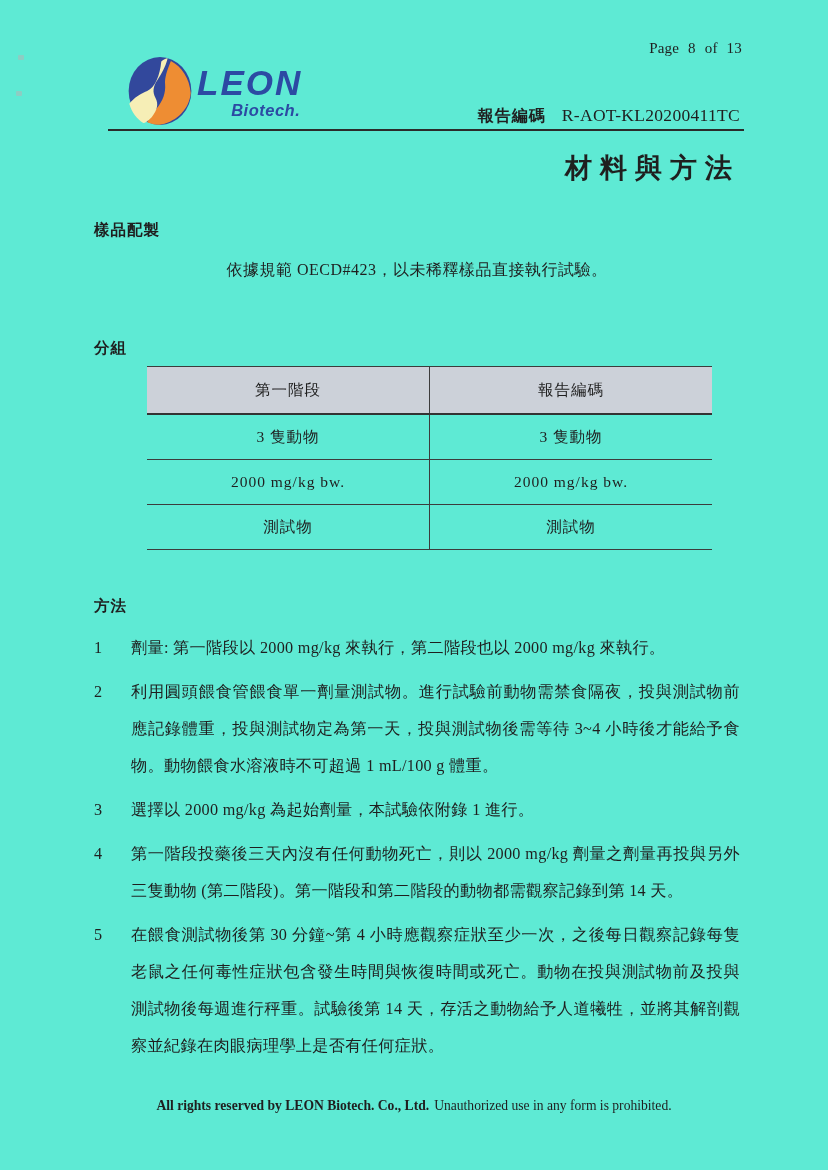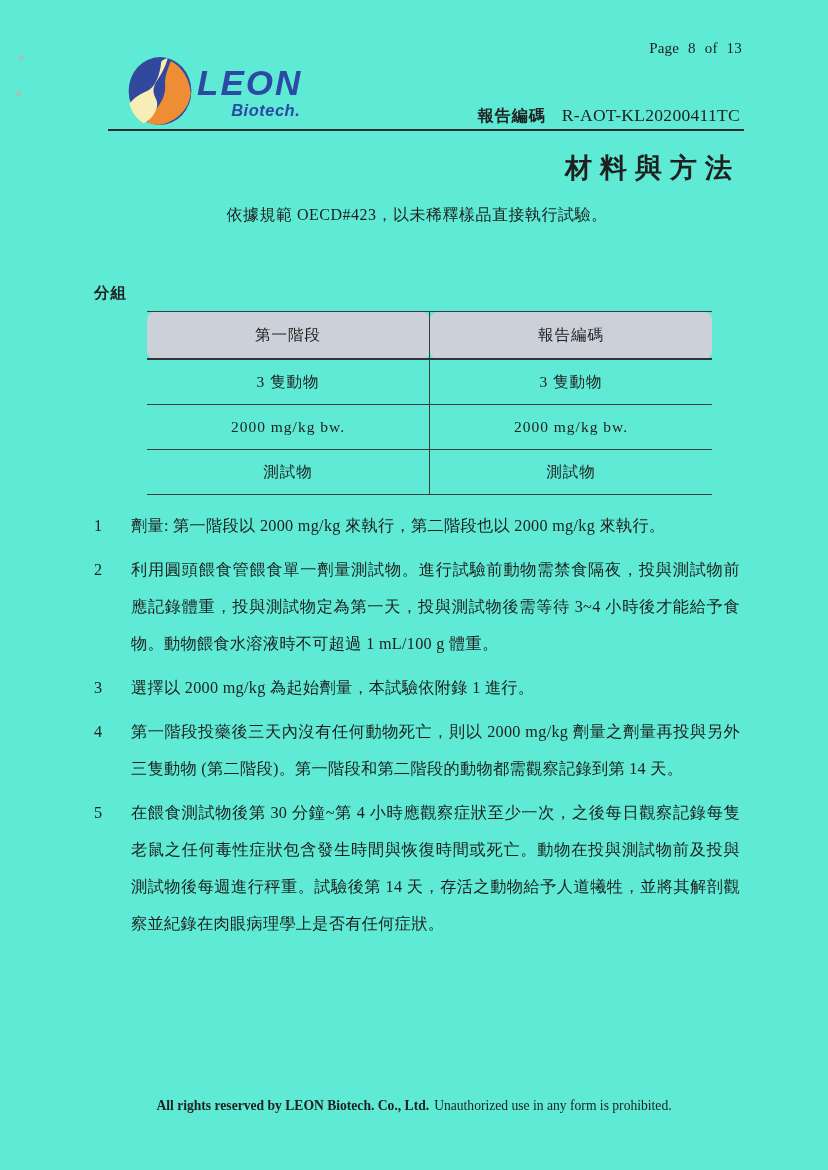--- a/index.html
+++ b/index.html
@@ -35,21 +35,21 @@
 
   .sec-heading { font-size:15.5px; font-weight:bold; letter-spacing:1px; }
   .h-sample { margin-top:34px; }
   .para-sample { margin-top:19px; font-size:16px; letter-spacing:.5px;text-align:center; }
 
   .h-group { margin-top:57px; }
 
   table.group-table { border-collapse:collapse; margin-top:7px; margin-left:53px; width:565px;
     border-top:1.6px solid #3c3c3c; border-bottom:1.6px solid #3c3c3c; }
   table.group-table th, table.group-table td {
-    width:50%; text-align:center; font-weight:normal; font-size:15.5px; letter-spacing:1px;border-radius:8px; }
+    width:50%; text-align:center; font-weight:normal; font-size:15.5px; letter-spacing:1px; }
   table.group-table th { height:44px; background:#ccd1d9; border-bottom:2.2px solid #333; }
   table.group-table td { height:42px; border-bottom:1.6px solid #3c3c3c; }
   table.group-table tr :first-child { border-right:1.6px solid #3c3c3c; }
   table.group-table tr:last-child td { border-bottom:none; }
 
   .h-method { margin-top:46px; }
   .method-list { margin-top:13px; }
   .m-item { display:flex; margin-bottom:7px; font-size:16.2px; line-height:37px; }
   .m-num { width:37px; flex:none; }
   .m-text { flex:1; text-align:justify; letter-spacing:.3px; }
@@ -87,20 +87,21 @@
   <div class="report-code">
     <span class="rc-label">報告編碼</span><span class="rc-value">R-AOT-KL20200411TC</span>
   </div>
 
   <div class="rule"></div>
 
   <div class="content">
 
     <h1 class="doc-title">材料與方法</h1>
 
+    <div class="sec-heading h-sample">樣品配製</div>
     <div class="para-sample">依據規範 OECD#423，以未稀釋樣品直接執行試驗。</div>
 
     <div class="sec-heading h-group">分組</div>
 
     <table class="group-table">
       <thead>
         <tr>
           <th>第一階段</th>
           <th>報告編碼</th>
         </tr>
@@ -114,20 +115,21 @@
           <td>2000 mg/kg bw.</td>
           <td>2000 mg/kg bw.</td>
         </tr>
         <tr>
           <td>測試物</td>
           <td>測試物</td>
         </tr>
       </tbody>
     </table>
 
+    <div class="sec-heading h-method">方法</div>
 
     <div class="method-list">
       <div class="m-item">
         <div class="m-num">1</div>
         <div class="m-text">劑量: 第一階段以 2000 mg/kg 來執行，第二階段也以 2000 mg/kg 來執行。</div>
       </div>
       <div class="m-item">
         <div class="m-num">2</div>
         <div class="m-text">利用圓頭餵食管餵食單一劑量測試物。進行試驗前動物需禁食隔夜，投與測試物前應記錄體重，投與測試物定為第一天，投與測試物後需等待 3~4 小時後才能給予食物。動物餵食水溶液時不可超過 1 mL/100 g 體重。</div>
       </div>

